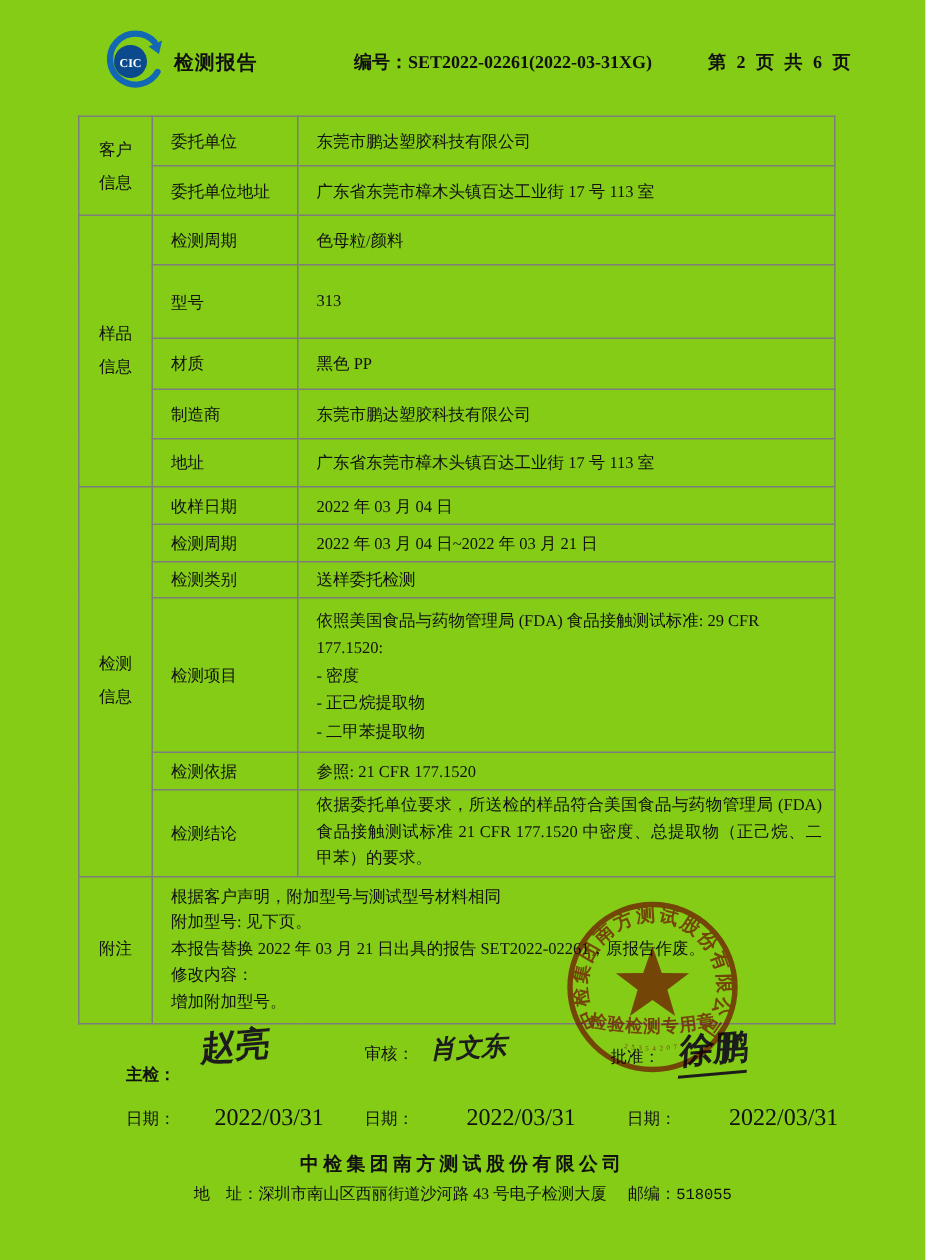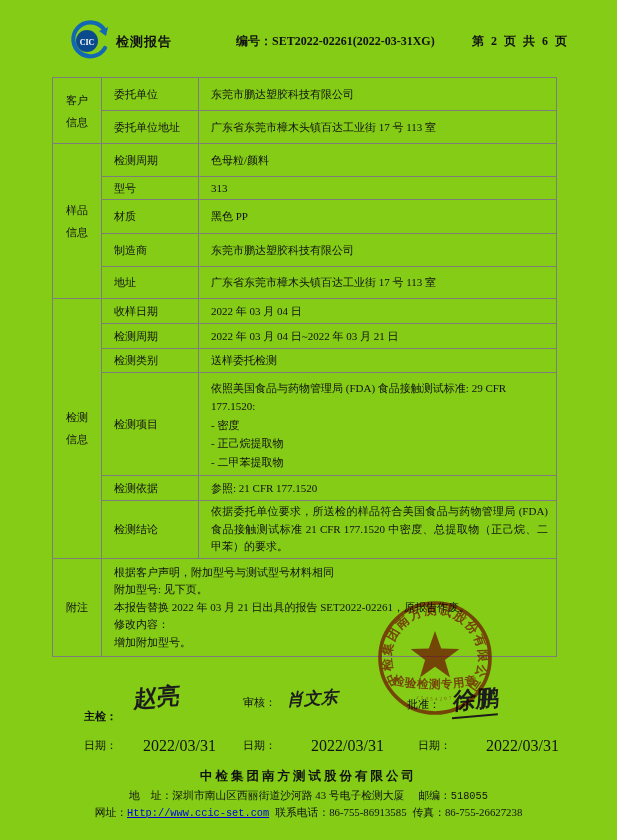--- a/index.html
+++ b/index.html
@@ -84,21 +84,21 @@
     </tr>
 
     <tr style="height:33px">
       <td class="sec" rowspan="5">
         <div>样品</div>
         <div>信息</div>
       </td>
       <td class="fld">检测周期</td>
       <td class="val">色母粒/颜料</td>
     </tr>
-    <tr style="height:23px">
+    <tr style="height:49px">
       <td class="fld">型号</td>
       <td class="val">313</td>
     </tr>
     <tr style="height:34px">
       <td class="fld">材质</td>
       <td class="val">黑色 PP</td>
     </tr>
     <tr style="height:33px">
       <td class="fld">制造商</td>
       <td class="val">东莞市鹏达塑胶科技有限公司</td>
@@ -188,17 +188,14 @@
     </text>
     <text font-size="4.6" fill="#dc4338" letter-spacing="2.5" text-anchor="middle" font-family="Liberation Serif,serif">
       <textPath href="#serialpath" startOffset="50%">25354207</textPath>
     </text>
   </svg>
 
   <div class="footer-company">中检集团南方测试股份有限公司</div>
   <div class="footer-line fl1">
     <span>地　址：</span><span>深圳市南山区西丽街道沙河路 43 号电子检测大厦</span><span class="gap1"></span><span>邮编：</span><span class="mono">518055</span>
   </div>
-  <div class="footer-line fl2">
-    <span>网址：</span><a href="#" class="url">Http://www.ccic-set.com</a><span class="gap2"></span><span>联系电话：</span><span>86-755-86913585</span><span class="gap2"></span><span>传真：</span><span>86-755-26627238</span>
-  </div>
 
 </div>
 
 </body></html>

